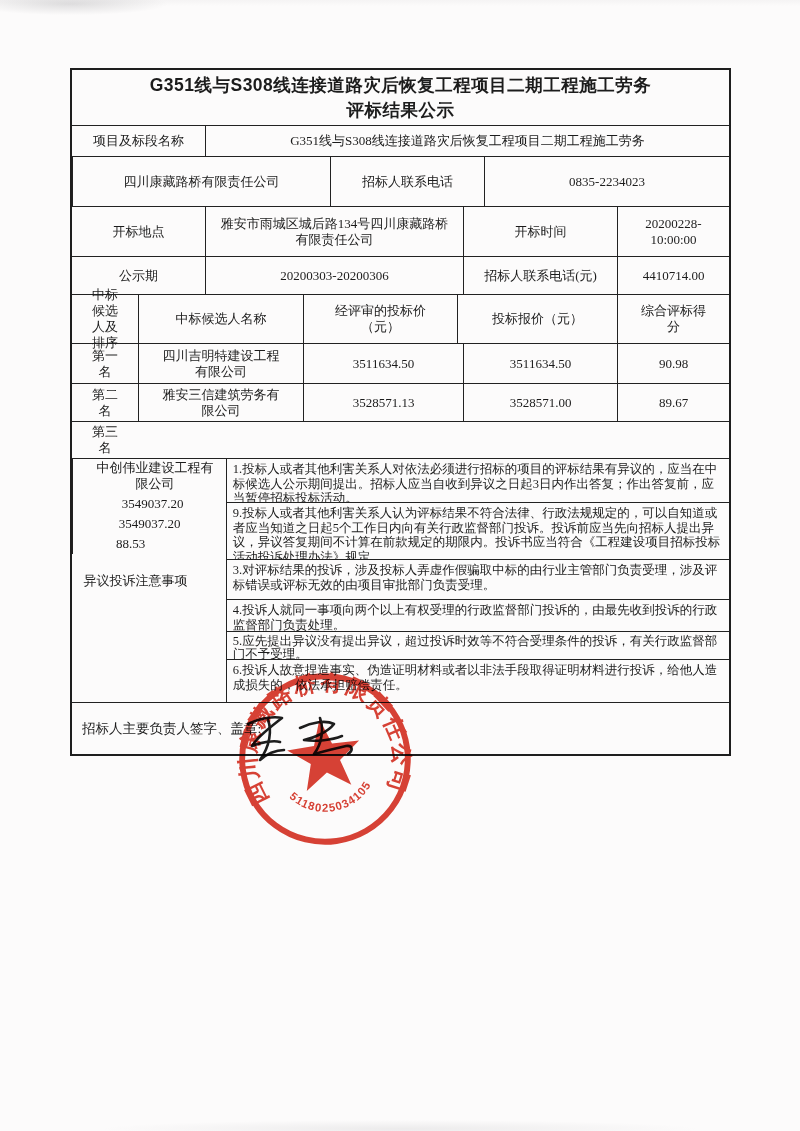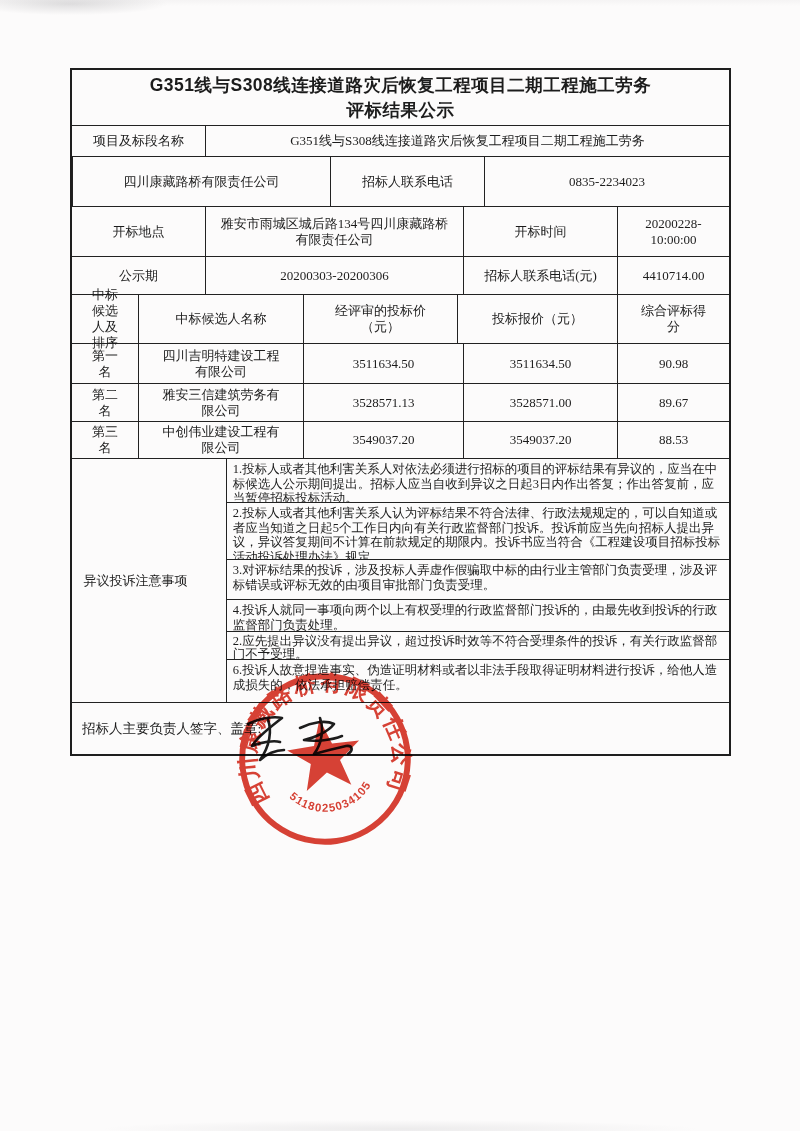--- a/index.html
+++ b/index.html
@@ -26,21 +26,21 @@
     border-left:1.6px solid #222;
     display:flex; align-items:center; justify-content:center;
     text-align:center; padding:2px 20px;
     font-size:13px; line-height:16px;
   }
   .cell.nb { border-left:none; }
   .title-row { height:55px; }
   .title-cell { flex:1; flex-direction:column; font-family:"Liberation Sans", sans-serif;
     font-weight:700; font-size:17.5px; line-height:25px; letter-spacing:.5px; }
   .h33 { height:31px; } .h50 { height:50px; } .h38 { height:38px; }
-  .h49 { height:49px;justify-content:space-between; } .h40 { height:40px; } .h37 { height:37px; }
+  .h49 { height:49px;justify-content:space-between; } .h40 { height:40px; } .h37 { height:37px;flex-direction:column; }
   .w133 { width:133px; } .w258 { width:258px; } .w154 { width:154px; } .w116 { width:116px; flex:1; }
   .w66 { width:66px; } .w165 { width:165px; } .w160 { width:160px; }
   .label { font-size:13px; }
   .objection-row { display:flex; border-top:1.6px solid #222; }
   .objection-label { width:133px; display:flex; align-items:center; justify-content:center;
     text-align:left; font-size:13px; border-left:none; }
   .objection-items { width:528px; border-left:1.6px solid #222; display:flex; flex-direction:column;margin-left:27px; }
   .objection-item {
     border-top:1.4px solid #222; padding:3px 6px 0 6px;
     font-size:12.5px; line-height:14.5px; text-align:left; overflow:hidden;
@@ -124,24 +124,24 @@
     <div class="cell w165">中创伟业建设工程有限公司</div>
     <div class="cell w160">3549037.20</div>
     <div class="cell w154">3549037.20</div>
     <div class="cell w116">88.53</div>
   </div>
 
   <div class="objection-row">
     <div class="objection-label">异议投诉注意事项</div>
     <div class="objection-items">
       <div class="objection-item first oi1">1.投标人或者其他利害关系人对依法必须进行招标的项目的评标结果有异议的，应当在中标候选人公示期间提出。招标人应当自收到异议之日起3日内作出答复；作出答复前，应当暂停招标投标活动。</div>
-      <div class="objection-item oi2">2.投标人或者其他利害关系人认为评标结果不符合法律、行政法规规定的，可以自知道或者应当知道之日起5个工作日内向有关行政监督部门投诉。投诉前应当先向招标人提出异议，异议答复期间不计算在前款规定的期限内。投诉书应当符合《工程建设项目招标投标活动投诉处理办法》规定。</div>
+      <div class="objection-item oi2">9.投标人或者其他利害关系人认为评标结果不符合法律、行政法规规定的，可以自知道或者应当知道之日起5个工作日内向有关行政监督部门投诉。投诉前应当先向招标人提出异议，异议答复期间不计算在前款规定的期限内。投诉书应当符合《工程建设项目招标投标活动投诉处理办法》规定。</div>
       <div class="objection-item oi3">3.对评标结果的投诉，涉及投标人弄虚作假骗取中标的由行业主管部门负责受理，涉及评标错误或评标无效的由项目审批部门负责受理。</div>
       <div class="objection-item oi4">4.投诉人就同一事项向两个以上有权受理的行政监督部门投诉的，由最先收到投诉的行政监督部门负责处理。</div>
-      <div class="objection-item oi5">2.应先提出异议没有提出异议，超过投诉时效等不符合受理条件的投诉，有关行政监督部门不予受理。</div>
+      <div class="objection-item oi5">5.应先提出异议没有提出异议，超过投诉时效等不符合受理条件的投诉，有关行政监督部门不予受理。</div>
       <div class="objection-item oi6">6.投诉人故意捏造事实、伪造证明材料或者以非法手段取得证明材料进行投诉，给他人造成损失的，依法承担赔偿责任。</div>
     </div>
   </div>
 
   <div class="signature-row">
     <span class="signature-label">招标人主要负责人签字、盖章:</span>
   </div>
 </div>
 
 <svg class="seal" viewBox="0 0 200 200">

